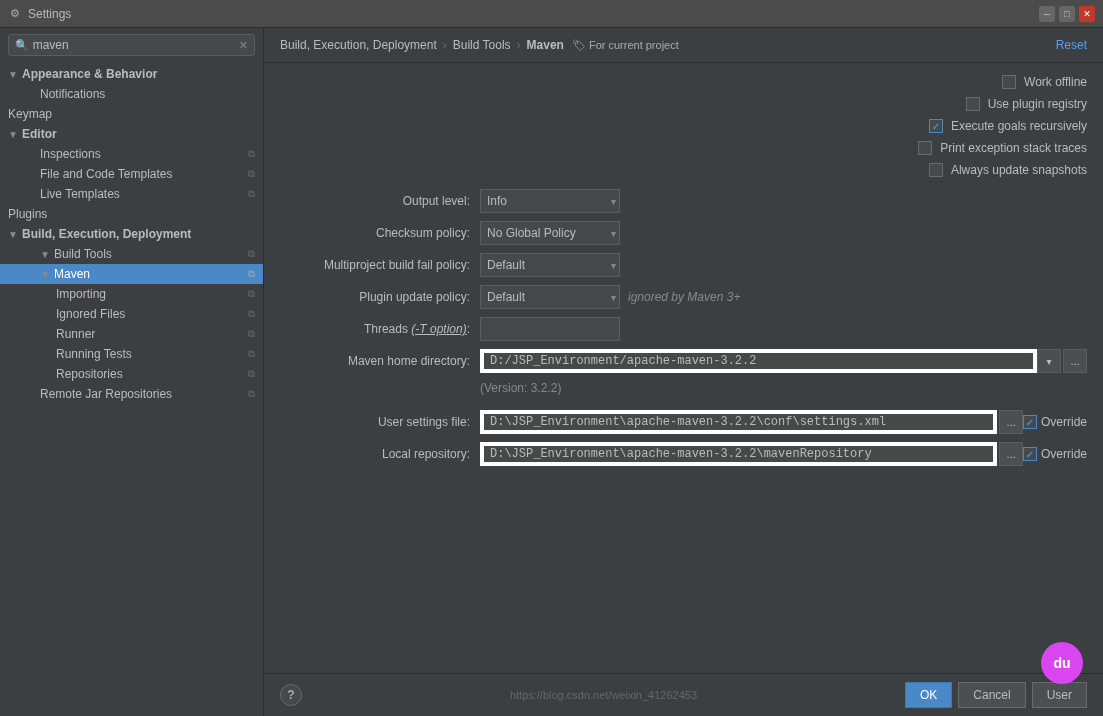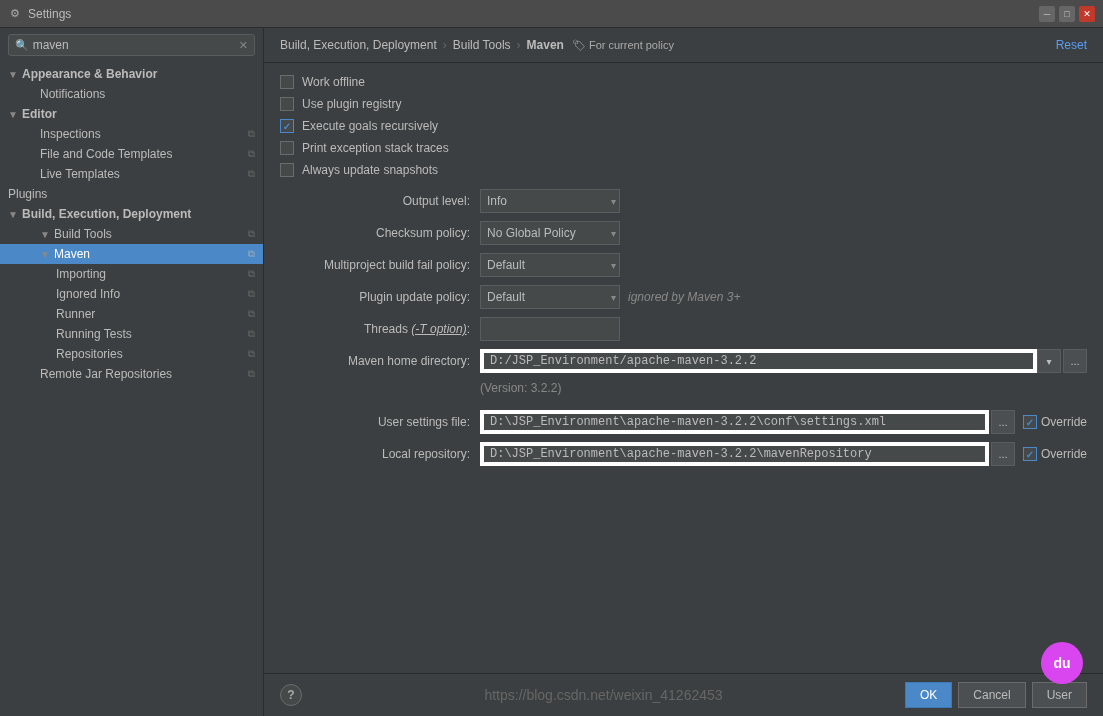--- a/index.html
+++ b/index.html
@@ -216,20 +216,21 @@
       padding: 12px 16px;
       overflow-y: auto;
     }
 
     
     .checkbox-row {
       display: flex;
       align-items: center;
       margin-bottom: 8px;
       gap: 8px;
+      justify-content: flex-end;
     }
 
     .checkbox-box {
       width: 14px;
       height: 14px;
       border: 1px solid #6b6b6b;
       background: #45494a;
       display: flex;
       align-items: center;
       justify-content: center;
@@ -363,21 +364,21 @@
       justify-content: center;
       font-size: 10px;
       margin-left: 0;
       border-left: none;
     }
 
     .override-row {
       display: flex;
       align-items: center;
       gap: 4px;
-      margin-left: 8px;
+      margin-left: 0;
       white-space: nowrap;
     }
 
     .override-label {
       color: #bbbbbb;
       font-size: 12px;
     }
 
     .version-text {
       color: #888;
@@ -407,21 +408,21 @@
       justify-content: center;
       color: #aaa;
       font-size: 12px;
       cursor: pointer;
       font-weight: bold;
     }
 
     .url-text {
       margin-left: auto;
       color: #666;
-      font-size: 14px;
+      font-size: 11px;
     }
 
     .btn-group {
       display: flex;
       gap: 6px;
       margin-left: auto;
     }
 
     .btn {
       padding: 4px 14px;
@@ -488,20 +489,23 @@
         <div class="nav-item header">
           <span class="arrow">▼</span>
           <span class="nav-label">Appearance &amp; Behavior</span>
         </div>
 
         <div class="nav-item">
           <span class="indent-1" style="display:inline-block;width:16px;"></span>
           <span class="nav-label">Notifications</span>
         </div>
 
+        <div class="nav-item">
+          <span class="nav-label">Keymap</span>
+        </div>
 
         <div class="nav-item header">
           <span class="arrow">▼</span>
           <span class="nav-label">Editor</span>
         </div>
 
         <div class="nav-item">
           <span class="indent-1" style="display:inline-block;width:16px;"></span>
           <span class="nav-label">Inspections</span>
           <span class="nav-icon-right">⧉</span>
@@ -543,21 +547,21 @@
         </div>
 
         <div class="nav-item">
           <span style="display:inline-block;width:48px;"></span>
           <span class="nav-label">Importing</span>
           <span class="nav-icon-right">⧉</span>
         </div>
 
         <div class="nav-item">
           <span style="display:inline-block;width:48px;"></span>
-          <span class="nav-label">Ignored Info</span>
+          <span class="nav-label">Ignored Files</span>
           <span class="nav-icon-right">⧉</span>
         </div>
 
         <div class="nav-item">
           <span style="display:inline-block;width:48px;"></span>
           <span class="nav-label">Runner</span>
           <span class="nav-icon-right">⧉</span>
         </div>
 
         <div class="nav-item">
@@ -584,21 +588,21 @@
     <div class="main-panel">
 
       <div class="breadcrumb">
         <span class="breadcrumb-item">Build, Execution, Deployment</span>
         <span class="breadcrumb-sep">›</span>
         <span class="breadcrumb-item">Build Tools</span>
         <span class="breadcrumb-sep">›</span>
         <span class="breadcrumb-current">Maven</span>
         <div class="breadcrumb-tag">
           <span>🏷</span>
-          <span>For current policy</span>
+          <span>For current project</span>
         </div>
         <span class="breadcrumb-reset">Reset</span>
       </div>
 
       <div class="settings-content">
 
         <div class="checkbox-row">
           <div class="checkbox-box"></div>
           <span class="checkbox-label">Work offline</span>
         </div>

